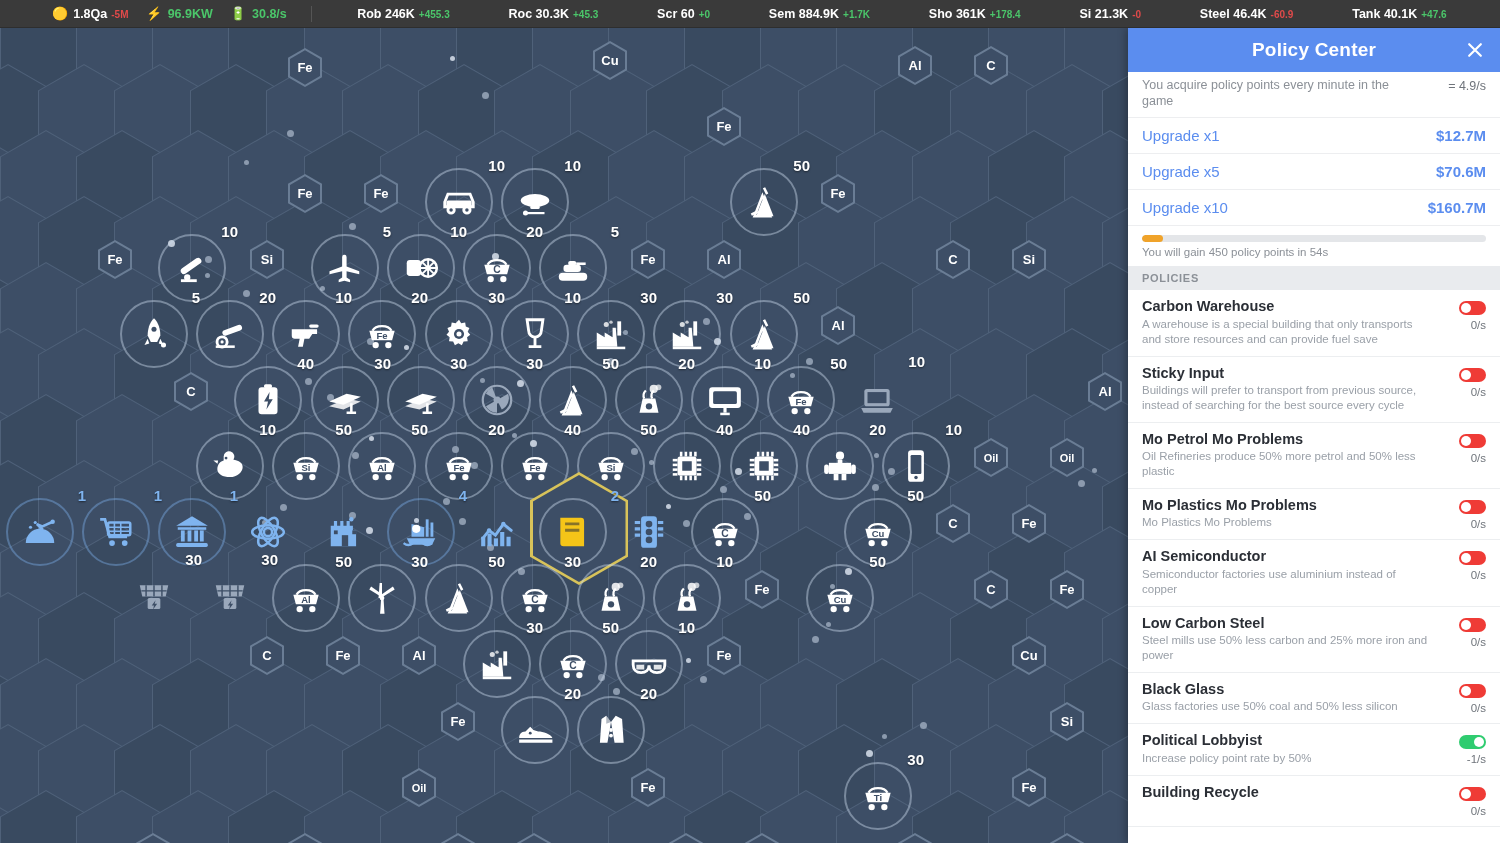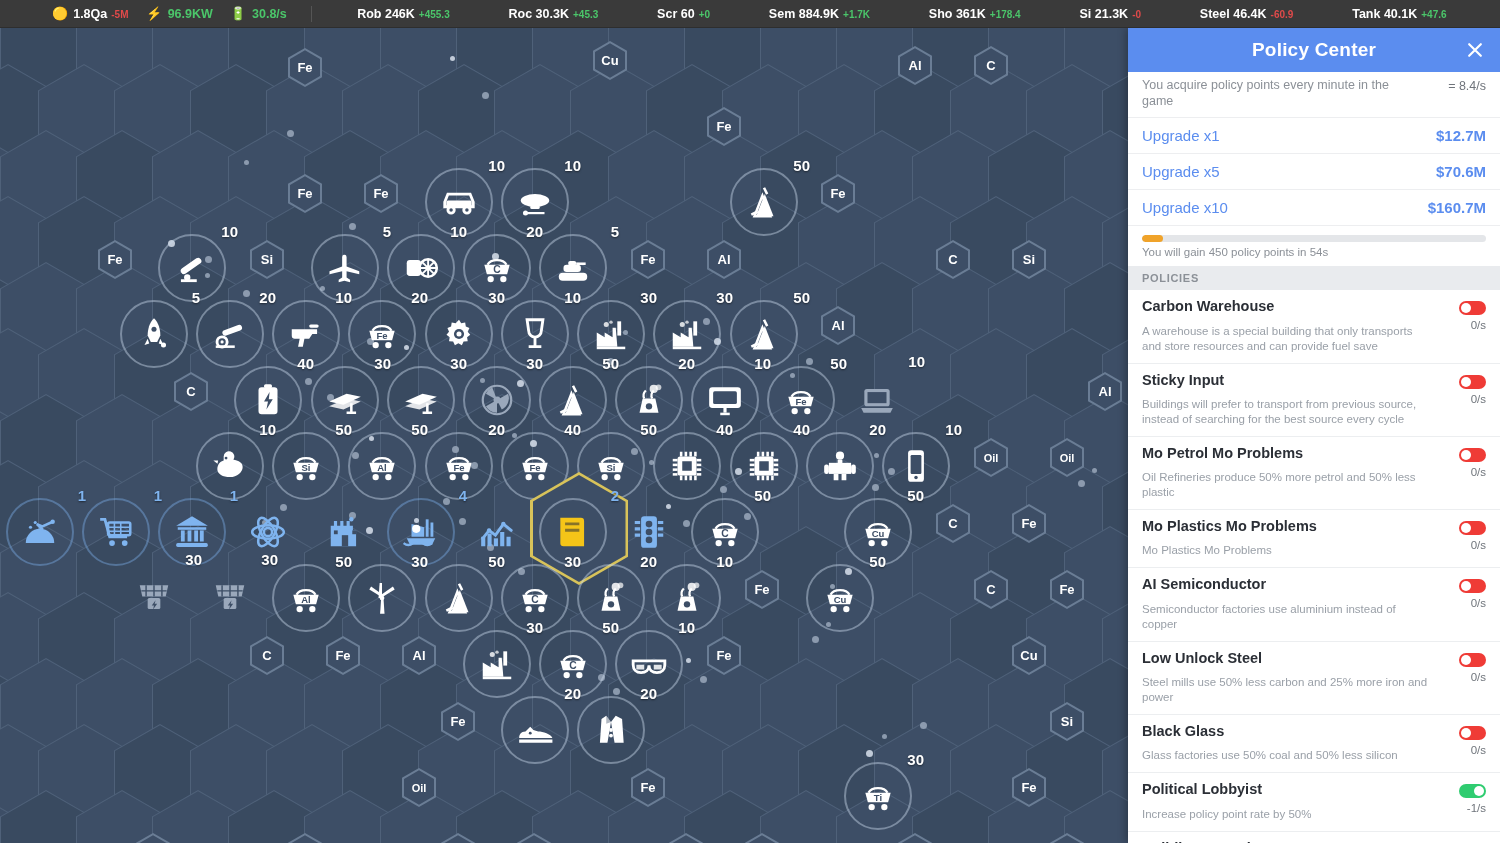--- a/index.html
+++ b/index.html
@@ -108,21 +108,21 @@
   .prog-txt { margin-top:4px; font-size:11.5px; color:#8b9097; }
 
   .sec-head { background:#e9ebee; padding:6px 14px; font-size:11px;
     letter-spacing:.7px; color:#8b9097; font-weight:bold; }
 
   #plist { flex:1 1 auto; overflow:hidden; background:#fff; }
   .pol { display:flex; align-items:flex-start; padding:8px 14px 9px;
     border-bottom:1px solid #eceef0; background:#fff; }
   .pol .txt { flex:1 1 auto; padding-right:8px; }
   .pol .nm { font-size:14.5px; color:#2b2f36; font-weight:bold; line-height:1.2; }
-  .pol .ds { font-size:11.5px; color:#9aa0a8; line-height:1.3; margin-top:8px; }
+  .pol .ds { font-size:11.5px; color:#9aa0a8; line-height:1.3; margin-top:1px; }
   .pol .ctl { flex:0 0 auto; width:46px; display:flex; flex-direction:column;
     align-items:flex-end; gap:4px; padding-top:3px; }
   .tgl { width:27px; height:14px; border-radius:8px; background:#ef3b36; position:relative; cursor:pointer; }
   .tgl.on { background:#2fcc70; }
   .tgl b { position:absolute; top:2px; left:2px; width:10px; height:10px;
     border-radius:50%; background:#fff; display:block; }
   .tgl.on b { left:15px; }
   .rate { font-size:11.5px; color:#6f747b; }
 </style>
 </head>
@@ -1704,21 +1704,21 @@
       <div id="close">
         <svg viewBox="0 0 24 24" fill="none">
             <path d="M5 5 L19 19 M19 5 L5 19" stroke-linecap="round"></path>
           </svg>
       </div>
     </div>
 
     <div class="card">
       <div class="prow">
         <div class="lbl">You acquire policy points every minute in the game</div>
-        <div class="val">= 8.4/s</div>
+        <div class="val">= 4.9/s</div>
       </div>
       <div id="upglist">
           <div class="upg">
             <span class="n">Upgrade x1</span>
             <span class="p">$12.7M</span>
           </div>
           <div class="upg">
             <span class="n">Upgrade x5</span>
             <span class="p">$70.6M</span>
           </div>
@@ -1792,21 +1792,21 @@
           </div>
           <div class="ctl">
             <div class="tgl">
               <b></b>
             </div>
             <div class="rate">0/s</div>
           </div>
         </div>
         <div class="pol">
           <div class="txt">
-            <div class="nm">Low Unlock Steel</div>
+            <div class="nm">Low Carbon Steel</div>
             <div class="ds">Steel mills use 50% less carbon and 25% more iron and power</div>
           </div>
           <div class="ctl">
             <div class="tgl">
               <b></b>
             </div>
             <div class="rate">0/s</div>
           </div>
         </div>
         <div class="pol">

